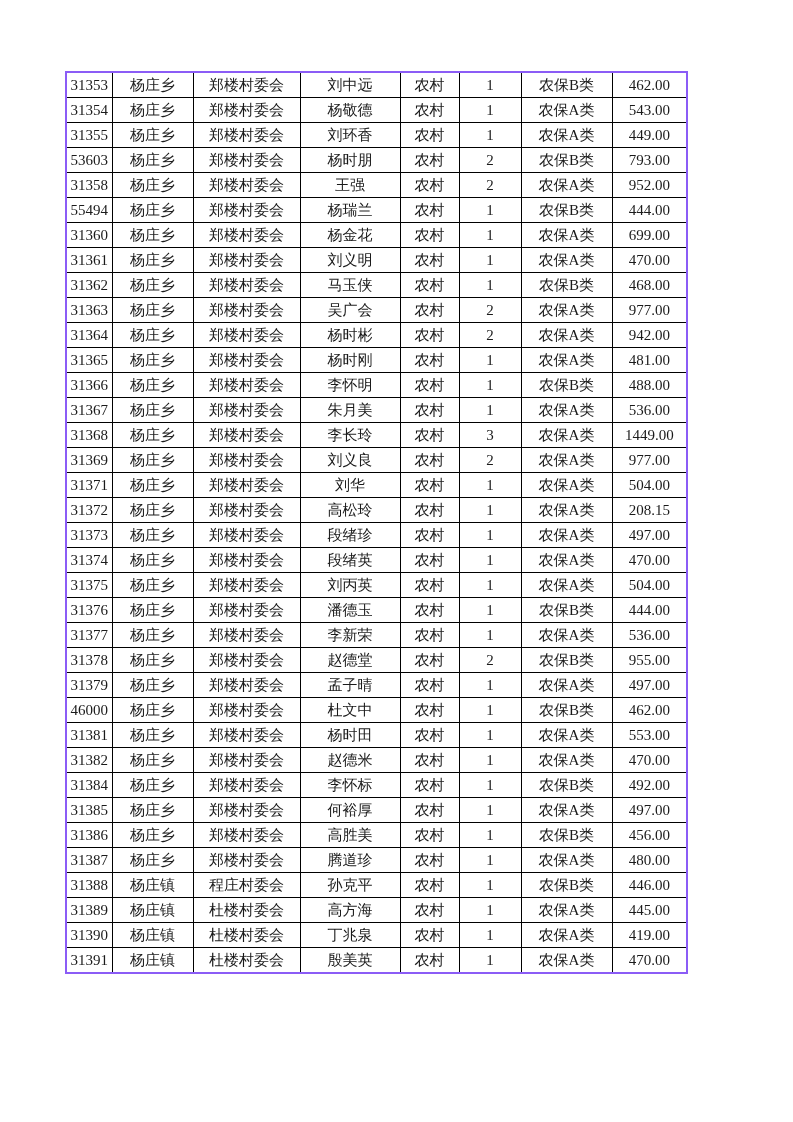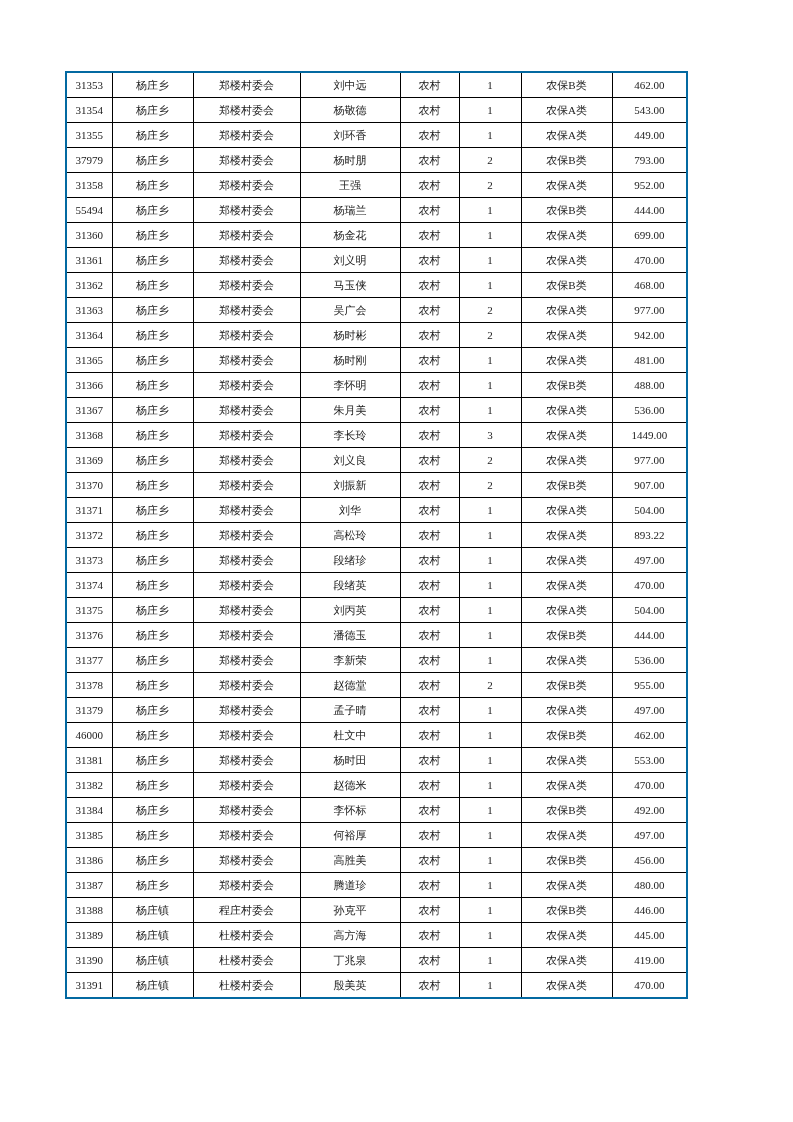--- a/index.html
+++ b/index.html
@@ -21,22 +21,22 @@
     height: 1122px;
     background: #ffffff;
   }
   table.records {
     position: absolute;
     left: 65px;
     top: 71px;
     width: 622px;
     border-collapse: collapse;
     table-layout: fixed;
-    border: 2px solid #0369a1;
-    font-size: 11px;
+    border: 2px solid #8b5cf6;
+    font-size: 15px;
   }
   table.records col.c-id     { width: 46px; }
   table.records col.c-town   { width: 81px; }
   table.records col.c-vill   { width: 107px; }
   table.records col.c-name   { width: 100px; }
   table.records col.c-res    { width: 59px; }
   table.records col.c-cnt    { width: 62px; }
   table.records col.c-cat    { width: 91px; }
   table.records col.c-amt    { width: 75px; }
   table.records td {
@@ -90,21 +90,21 @@
           <td>31355</td>
           <td>杨庄乡</td>
           <td>郑楼村委会</td>
           <td>刘环香</td>
           <td>农村</td>
           <td>1</td>
           <td>农保A类</td>
           <td>449.00</td>
         </tr>
         <tr>
-          <td>37979</td>
+          <td>53603</td>
           <td>杨庄乡</td>
           <td>郑楼村委会</td>
           <td>杨时朋</td>
           <td>农村</td>
           <td>2</td>
           <td>农保B类</td>
           <td>793.00</td>
         </tr>
         <tr>
           <td>31358</td>
@@ -220,48 +220,38 @@
           <td>31369</td>
           <td>杨庄乡</td>
           <td>郑楼村委会</td>
           <td>刘义良</td>
           <td>农村</td>
           <td>2</td>
           <td>农保A类</td>
           <td>977.00</td>
         </tr>
         <tr>
-          <td>31370</td>
-          <td>杨庄乡</td>
-          <td>郑楼村委会</td>
-          <td>刘振新</td>
-          <td>农村</td>
-          <td>2</td>
-          <td>农保B类</td>
-          <td>907.00</td>
-        </tr>
-        <tr>
           <td>31371</td>
           <td>杨庄乡</td>
           <td>郑楼村委会</td>
           <td>刘华</td>
           <td>农村</td>
           <td>1</td>
           <td>农保A类</td>
           <td>504.00</td>
         </tr>
         <tr>
           <td>31372</td>
           <td>杨庄乡</td>
           <td>郑楼村委会</td>
           <td>高松玲</td>
           <td>农村</td>
           <td>1</td>
           <td>农保A类</td>
-          <td>893.22</td>
+          <td>208.15</td>
         </tr>
         <tr>
           <td>31373</td>
           <td>杨庄乡</td>
           <td>郑楼村委会</td>
           <td>段绪珍</td>
           <td>农村</td>
           <td>1</td>
           <td>农保A类</td>
           <td>497.00</td>

